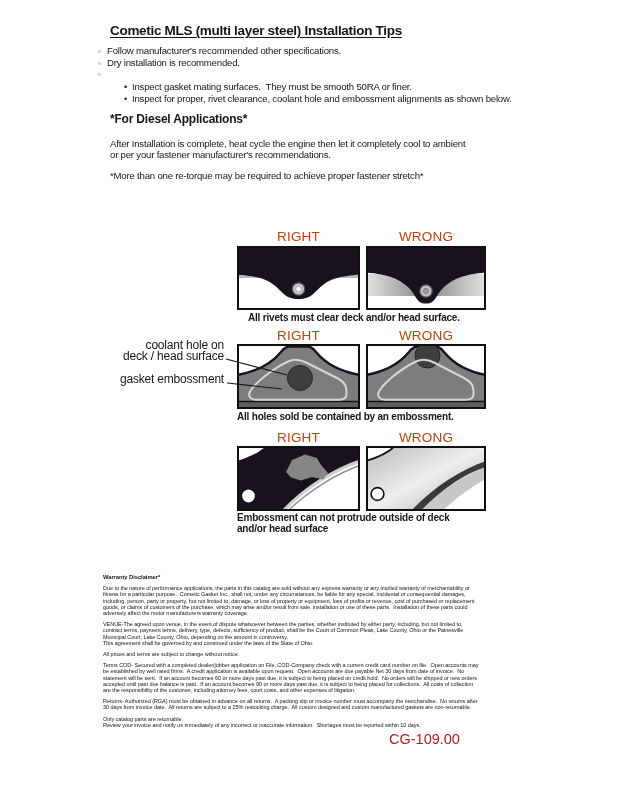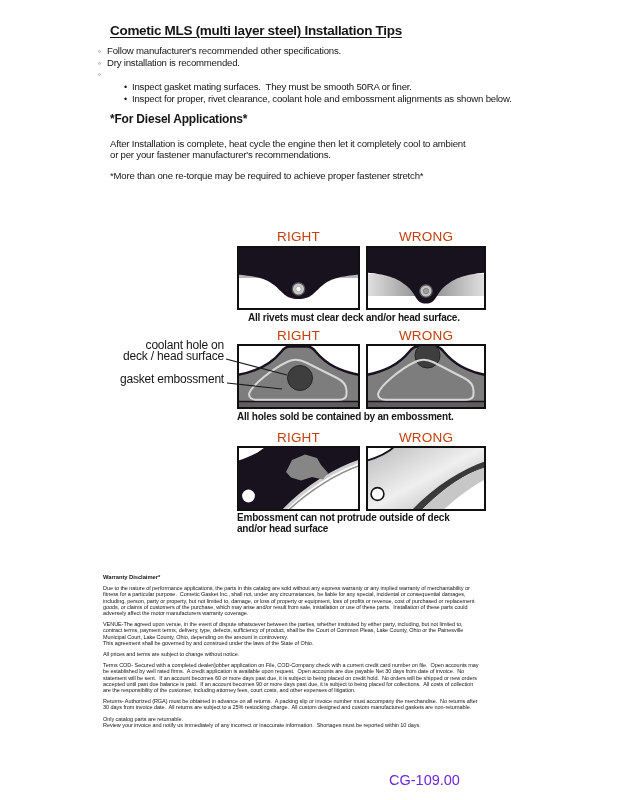--- a/index.html
+++ b/index.html
@@ -17,21 +17,21 @@
   .diesel{left:110px;top:114px;font-size:9.6px;line-height:11px;letter-spacing:-0.2px;}
   .diesel .h2{font-size:12px;font-weight:bold;letter-spacing:-0.2px;margin-bottom:13px;}
   .para{margin-bottom:10px;}
   .dg-label{font-size:13.5px;text-align:center;color:#c2410c;letter-spacing:0.2px;}
   .dg-caption{font-size:10px;font-weight:bold;letter-spacing:-0.2px;line-height:11px;}
   .ann{font-size:12px;line-height:10.8px;text-align:right;letter-spacing:-0.2px;}
   .leaders{pointer-events:none;}
   .warranty{left:103px;top:574px;width:418px;font-size:5.5px;line-height:6.2px;letter-spacing:-0.05px;}
   .warranty .h{font-size:5.8px;font-weight:bold;margin-bottom:5px;}
   .wpara{margin-bottom:5px;}
-  .pagecode{left:389px;top:772px;font-size:14.5px;color:#6d28d9;}
+  .pagecode{left:389px;top:731px;font-size:14.5px;color:#b91c1c;}
 </style>
 </head>
 <body>
 
 <div class="page">
 
   <div class="abs title line">Cometic MLS (multi layer steel) Installation Tips</div>
 
   <div class="abs bullets">
     <div class="brow">

